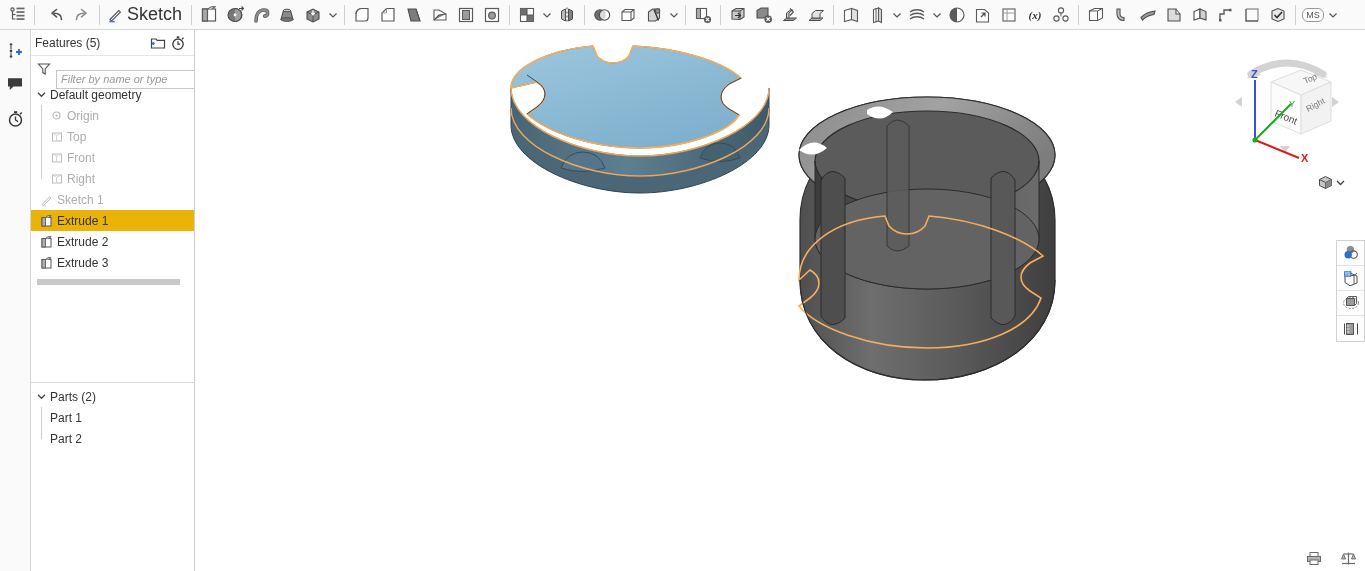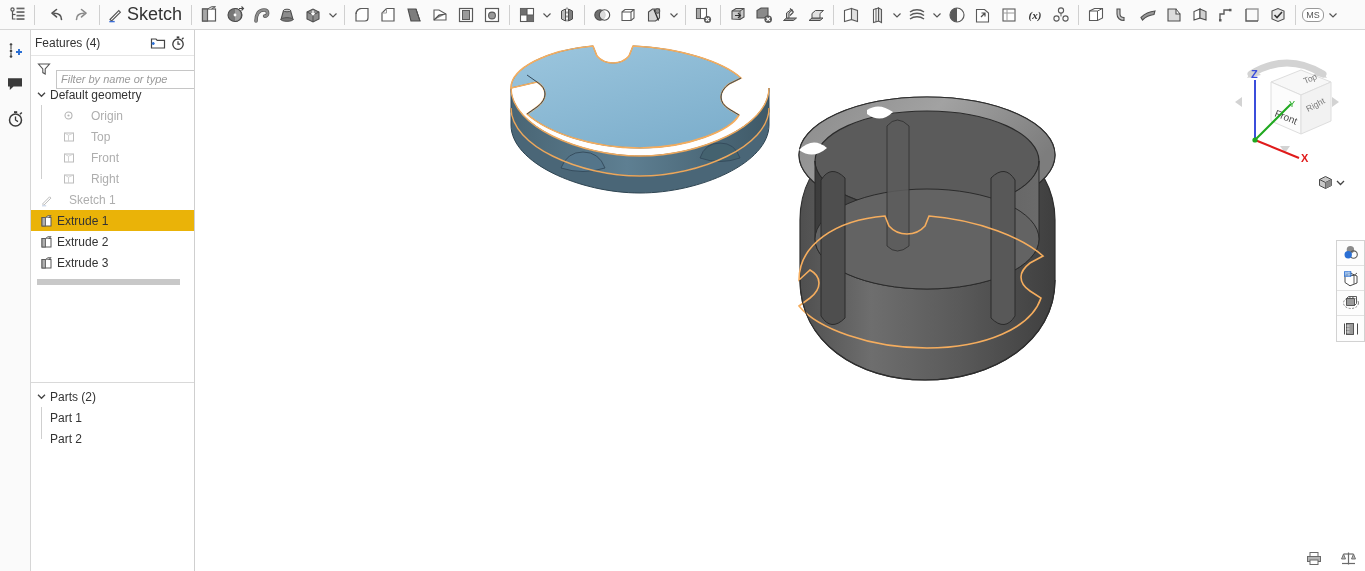--- a/index.html
+++ b/index.html
@@ -71,21 +71,21 @@
   }
   #filter-input::placeholder { color: #9a9a9a; font-style: italic; }
 
   #tree-body { flex: 1; overflow: hidden; padding-top: 2px; position: relative; }
 
   .tree-row {
     height: 21px; display: flex; align-items: center; font-size: 12px;
     padding-left: 4px; white-space: nowrap;
   }
   .tree-row.selected { background: #eab308; }
-  .tree-row.dim, .tree-row.dim .tr-label { color: #aeaeae; gap: 12px; }
+  .tree-row.dim, .tree-row.dim .tr-label { color: #aeaeae; }
   .tr-caret { width: 13px; display: flex; align-items: center; justify-content: center; }
   .tr-indent { width: 13px; height: 21px; position: relative; }
   .tr-indent::before {
     content:""; position:absolute; left: 6px; top: 0; bottom: 0; width: 1px; background: #cfcfcf;
   }
   .tr-indent.last::before { bottom: 10px; }
   .tr-icon { width: 17px; display: flex; align-items: center; justify-content: center; }
   .tr-label { padding-left: 2px; color: #333; }
 
   #rollback-wrap { padding: 6px 4px 0 4px; }
@@ -504,21 +504,21 @@
         <path d="M9.5 7.5v3.5l2.5 1.6" fill="none" stroke="#3a3a3a" stroke-width="1.3"></path>
         <path d="M8 2.2h3.2v1.8H8z" fill="#3a3a3a"></path>
         <path d="M14 5.3l1.8-1.8" stroke="#3a3a3a" stroke-width="1.5"></path>
       </svg>
     </div>
   </div>
 
   <div id="tree-panel">
 
     <div id="tree-header">
-      <span id="tree-title">Features (4)</span>
+      <span id="tree-title">Features (5)</span>
       <span class="hdr-icon">
         <svg width="16" height="16" viewBox="0 0 16 16">
           <path d="M1.5 4h4.5l1.2 1.3h7.3V13H1.5z" fill="none" stroke="#444" stroke-width="1.2"></path>
           <path d="M3.2 7v3M1.7 8.5h3" stroke="#2a6fd4" stroke-width="1.4"></path>
         </svg>
       </span>
       <span class="hdr-icon">
         <svg width="16" height="16" viewBox="0 0 16 16">
           <circle cx="8" cy="9.2" r="5.2" fill="none" stroke="#3a3a3a" stroke-width="1.3"></circle>
           <path d="M8 6.2v3h2.2" fill="none" stroke="#3a3a3a" stroke-width="1.2"></path>

